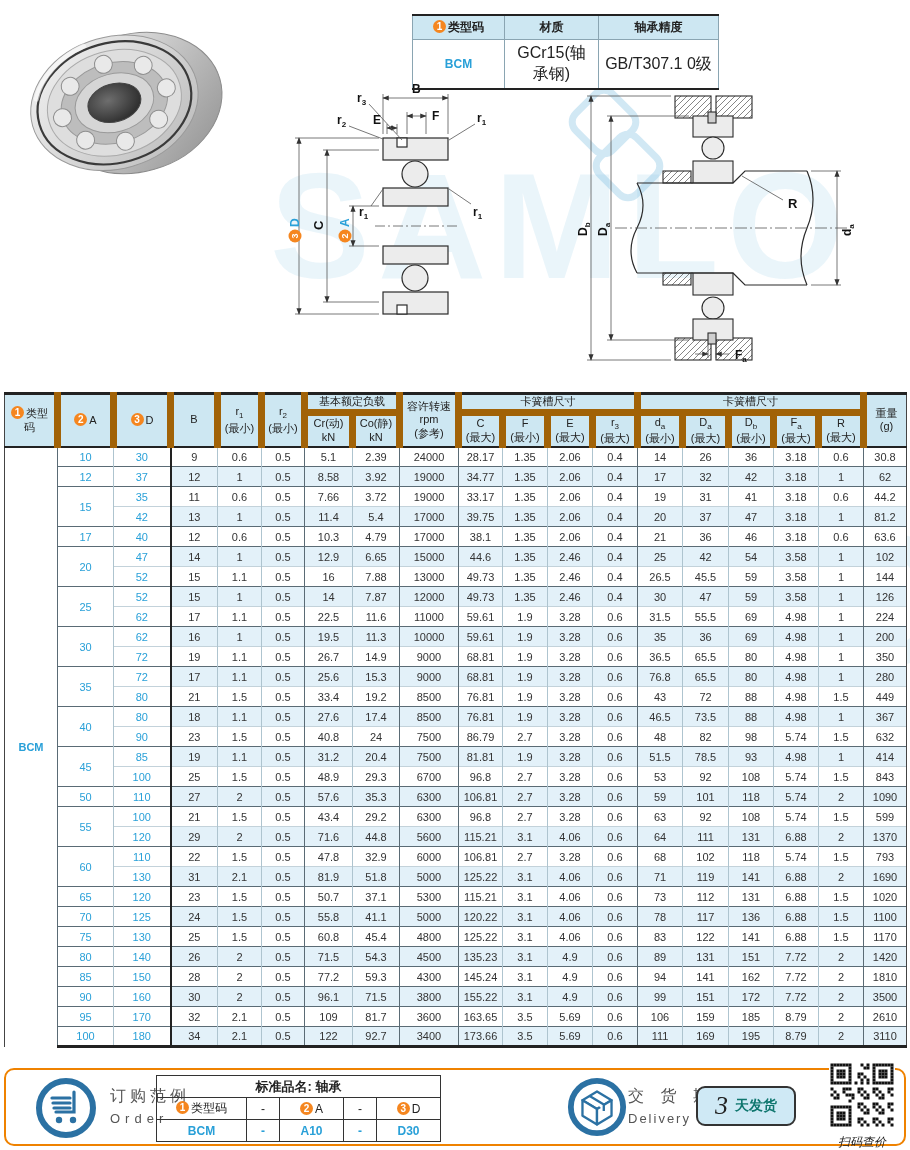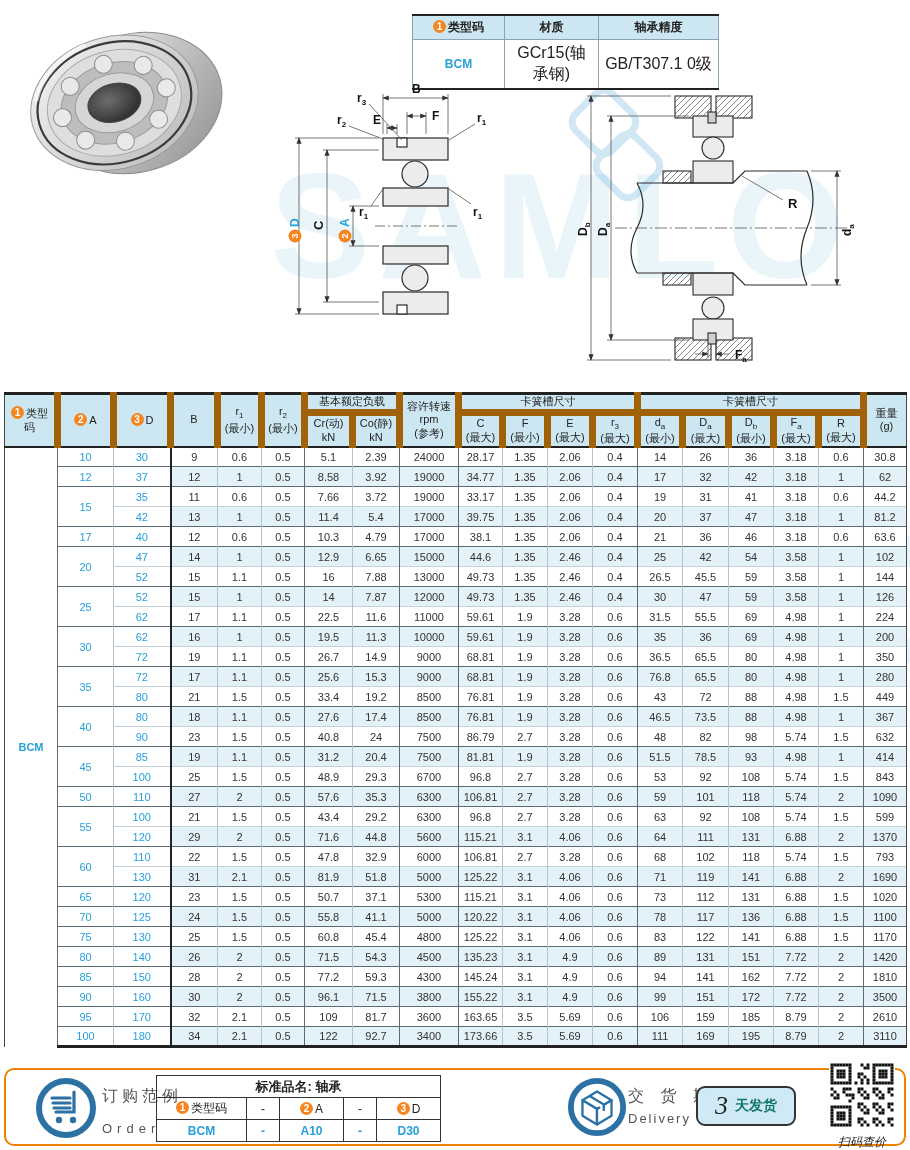--- a/index.html
+++ b/index.html
@@ -43,23 +43,23 @@
   .main-table tbody tr:last-child td { border-bottom:3px solid #222; }
   .main-table th.hl { border-left:1px solid #444; }
   .main-table th.hthick { border-right:2px solid #222; }
   .main-table th.hbg { border-right:1px solid #44555e; }
   .main-table th.hr { border-right:1px solid #444; }
   .main-table sub { font-size:8px; }
 
   
   .footer { position:absolute; left:4px; top:1068px; width:902px; height:78px; border:2px solid #ef8200; border-radius:10px; background:#fff; z-index:2; }
   .order-icon { position:absolute; left:28px; top:6px; }
-  .order-text { position:absolute; left:96px; top:16px; color:#555; }
+  .order-text { position:absolute; left:104px; top:16px; color:#555; }
   .order-text .cn { font-size:16px; letter-spacing:4px; }
-  .order-text .en { font-size:13px; letter-spacing:5px; margin-top:14px; }
+  .order-text .en { font-size:13px; letter-spacing:5px; margin-top:4px; }
   .order-table { position:absolute; left:150px; top:5px; border-collapse:collapse; }
   .order-table td { border:1px solid #333; text-align:center; font-size:12px; height:22px; padding:0 14px; color:#222; }
   .order-table .title { font-weight:bold; font-size:13px; }
   .order-table .val { color:#29a0d8; font-weight:bold; }
   .delivery-icon { position:absolute; left:560px; top:6px; }
   .delivery-text { position:absolute; left:622px; top:16px; color:#555; }
   .delivery-text .cn { font-size:16px; letter-spacing:6px; }
   .delivery-text .en { font-size:13px; letter-spacing:2px; margin-top:4px; }
   .delivery-box { position:absolute; left:690px; top:16px; width:100px; height:40px; border:2px solid #333; border-radius:9px; background:#cfe9f5; display:flex; align-items:center; justify-content:center; gap:7px; }
   .delivery-box .num { font-family:"Liberation Serif", serif; font-style:italic; font-size:26px; color:#222; }

